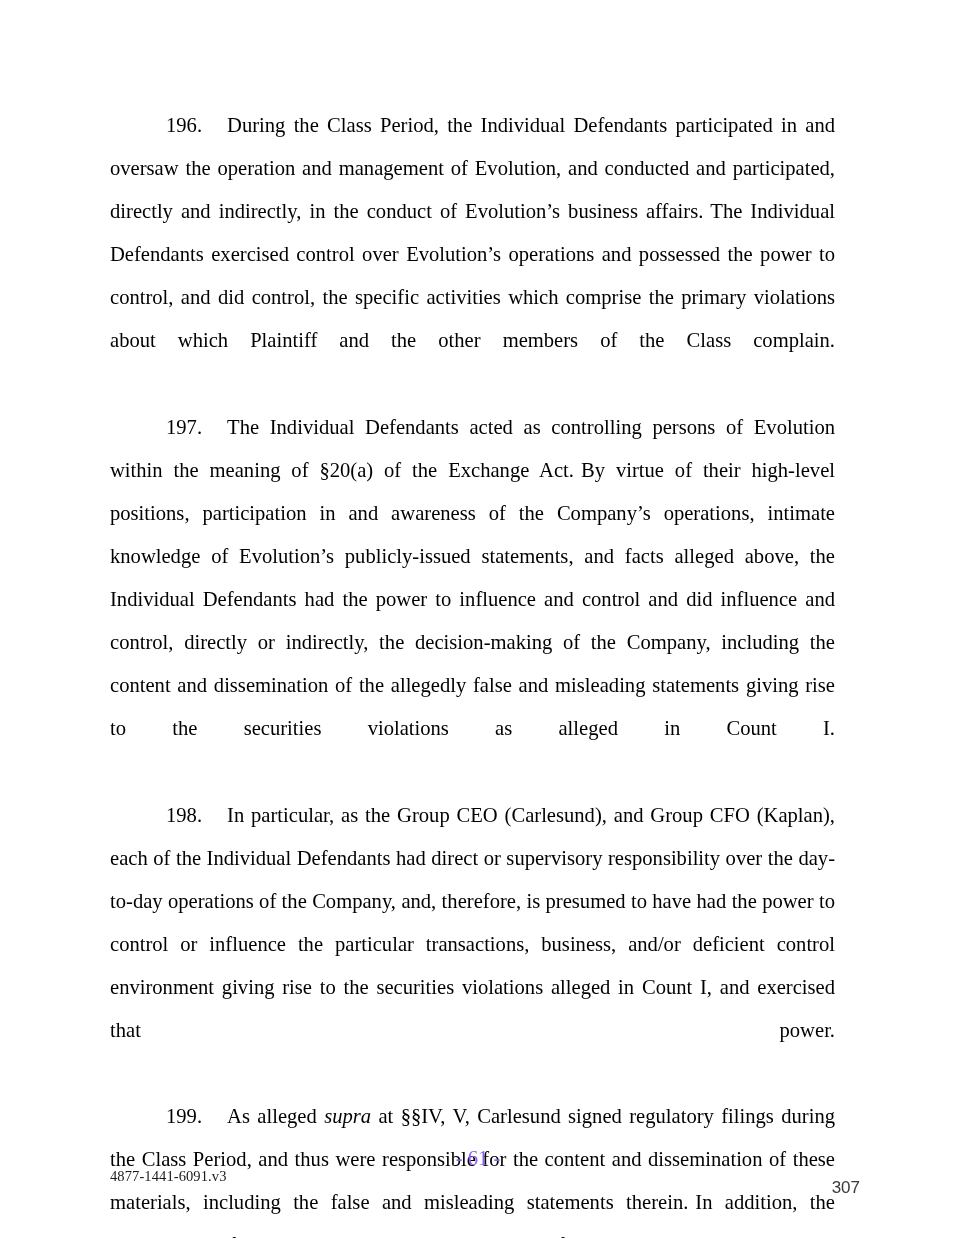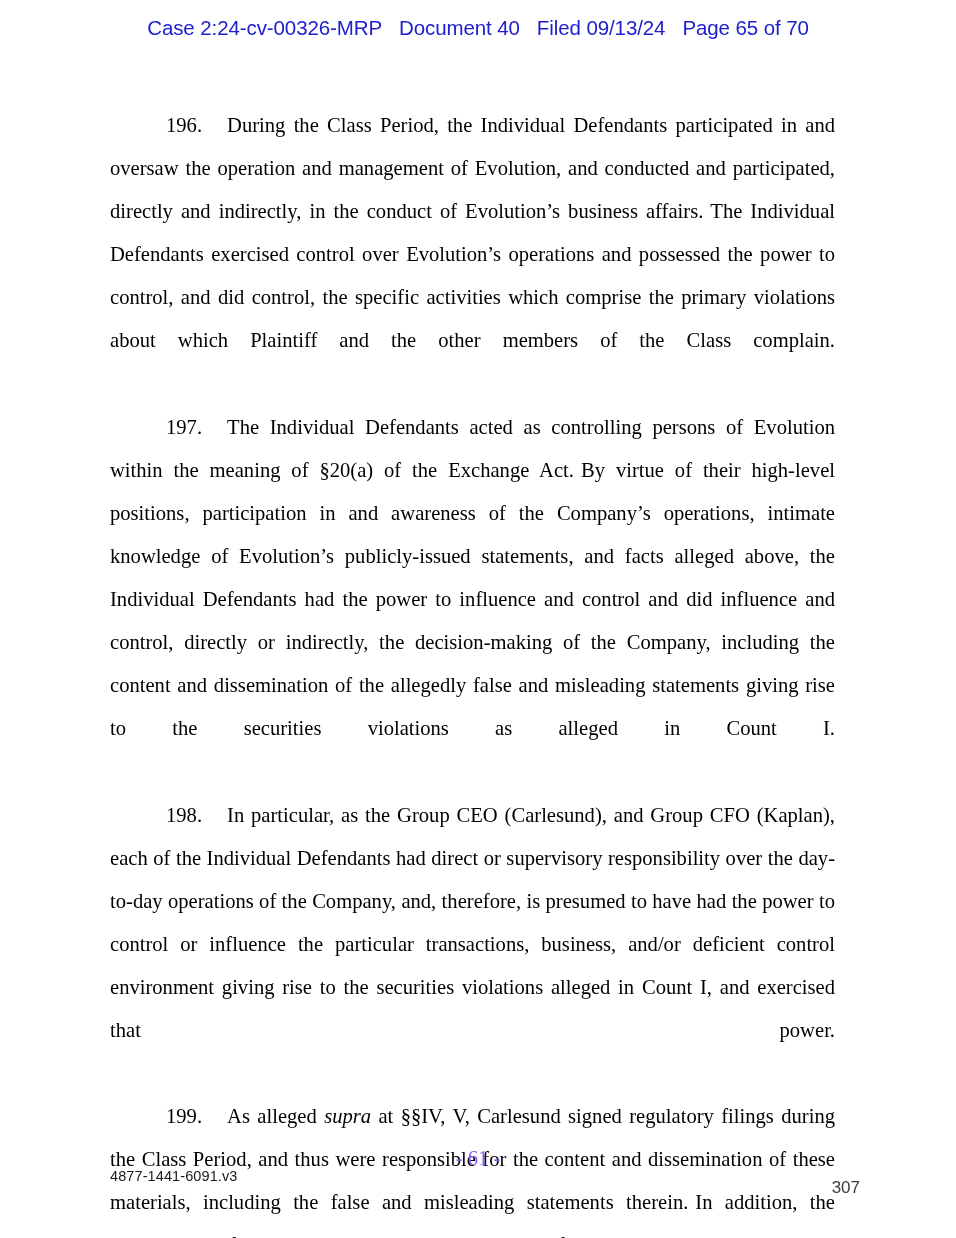--- a/index.html
+++ b/index.html
@@ -78,21 +78,21 @@
     width: 7px;
   }
   em.supra {
   }
 
   
   .doc-id {
     position: absolute;
     left: 110px;
     top: 1168px;
-    font-family: Liberation Sans, sans-serif;
+    font-family: Liberation Serif, serif;
     font-size: 14.5px;
     color: #1a1a1a;
     letter-spacing: 0.1px;
     white-space: nowrap;
   }
 
   .page-folio {
     position: absolute;
     left: 0;
     top: 1147px;
@@ -111,23 +111,20 @@
     font-size: 17px;
     color: #3a3a3a;
     white-space: nowrap;
   }
 </style>
 </head>
 <body>
 
 <div id="page">
 
-  <div class="ecf-header">
-    <span class="seg">Case 2:24-cv-00326-MRP</span><span class="ecf-gap"></span><span class="seg">Document 40</span><span class="ecf-gap"></span><span class="seg">Filed 09/13/24</span><span class="ecf-gap"></span><span class="seg">Page 65 of 70</span>
-  </div>
 
   <div class="body-block">
 
     <p class="para"><span class="pnum">196.</span><span class="numgap"></span><span>During the Class Period, the Individual Defendants participated in and oversaw the operation and management of Evolution, and conducted and participated, directly and indirectly, in the conduct of Evolution’s business affairs.</span><span class="sentgap"></span><span>The Individual Defendants exercised control over Evolution’s operations and possessed the power to control, and did control, the specific activities which comprise the primary violations about which Plaintiff and the other members of the Class complain.</span></p>
 
     <p class="para"><span class="pnum">197.</span><span class="numgap"></span><span>The Individual Defendants acted as controlling persons of Evolution within the meaning of §20(a) of the Exchange Act.</span><span class="sentgap"></span><span>By virtue of their high-level positions, participation in and awareness of the Company’s operations, intimate knowledge of Evolution’s publicly-issued statements, and facts alleged above, the Individual Defendants had the power to influence and control and did influence and control, directly or indirectly, the decision-making of the Company, including the content and dissemination of the allegedly false and misleading statements giving rise to the securities violations as alleged in Count I.</span></p>
 
     <p class="para"><span class="pnum">198.</span><span class="numgap"></span><span>In particular, as the Group CEO (Carlesund), and Group CFO (Kaplan), each of the Individual Defendants had direct or supervisory responsibility over the day-to-day operations of the Company, and, therefore, is presumed to have had the power to control or influence the particular transactions, business, and/or deficient control environment giving rise to the securities violations alleged in Count I, and exercised that power.</span></p>
 
     <p class="para"><span class="pnum">199.</span><span class="numgap"></span><span>As alleged</span> <em class="supra">supra</em> <span>at §§IV, V, Carlesund signed regulatory filings during the Class Period, and thus were responsible for the content and dissemination of these materials, including the false and misleading statements therein.</span><span class="sentgap"></span><span>In addition, the Individual Defendants themselves made numerous false and misleading statements during industry or earnings conference calls alleged above, and thus had the ability to prevent these statements from being made or cause the statements to be corrected.</span></p>

